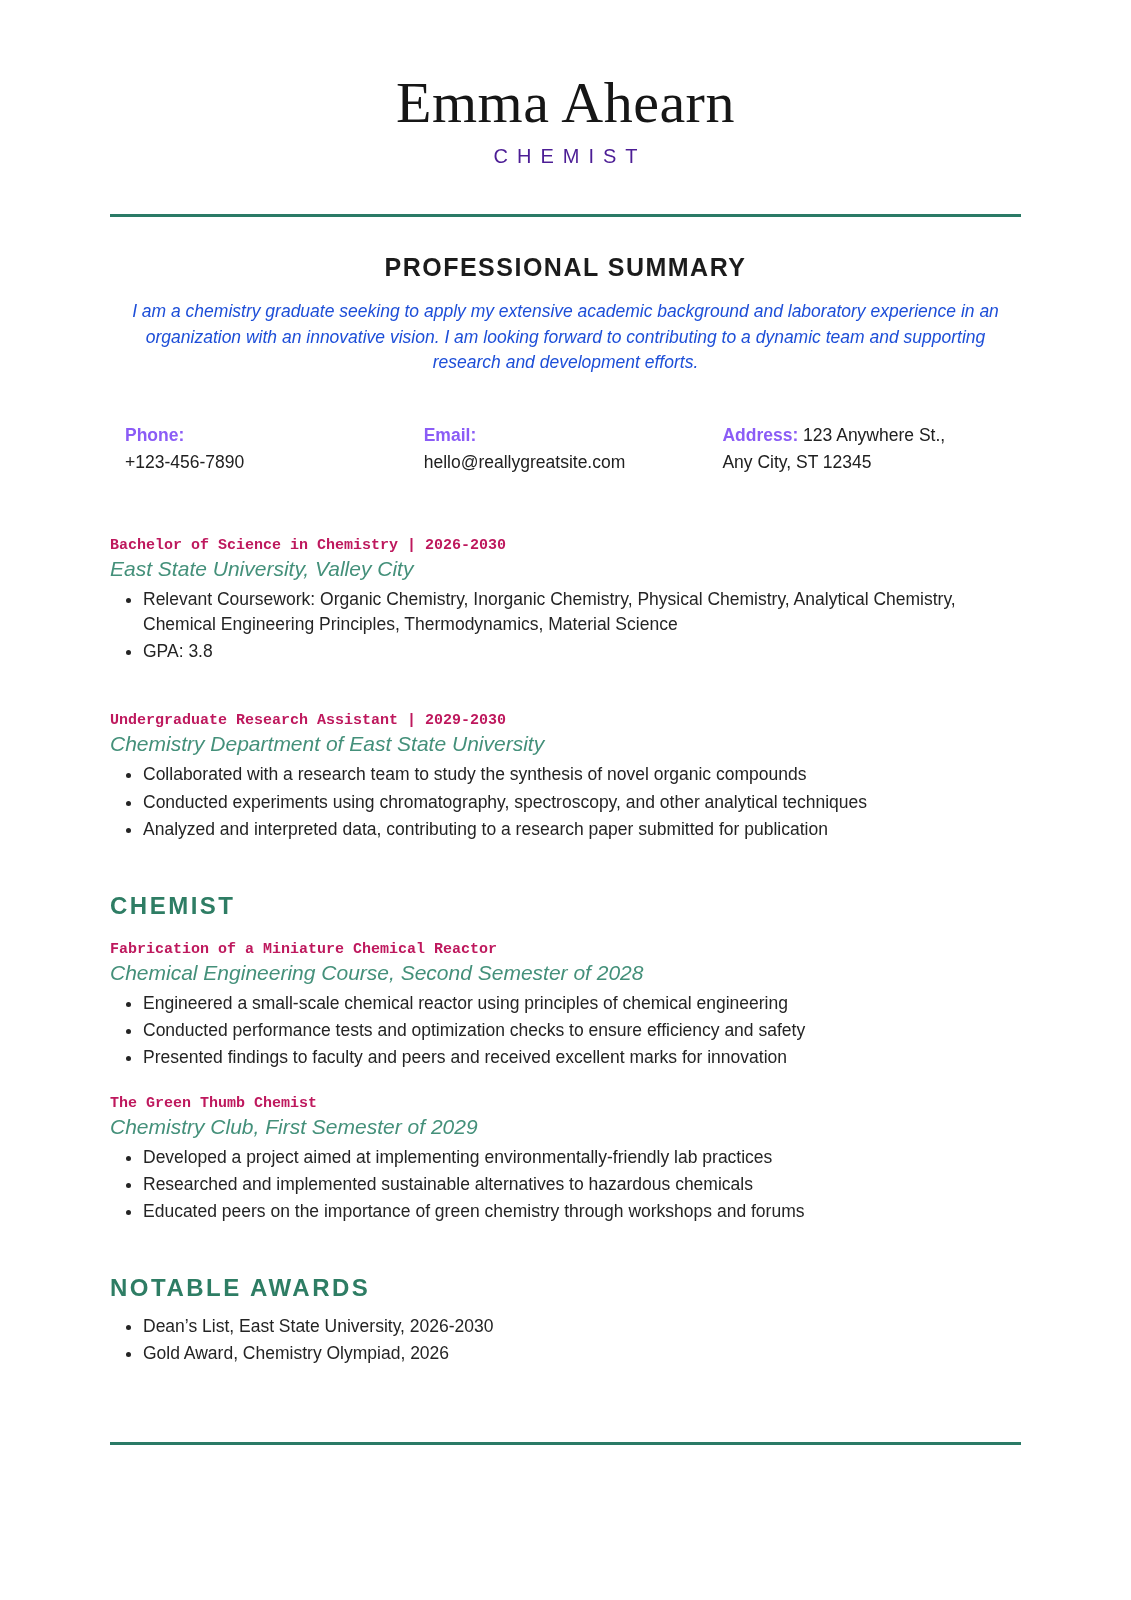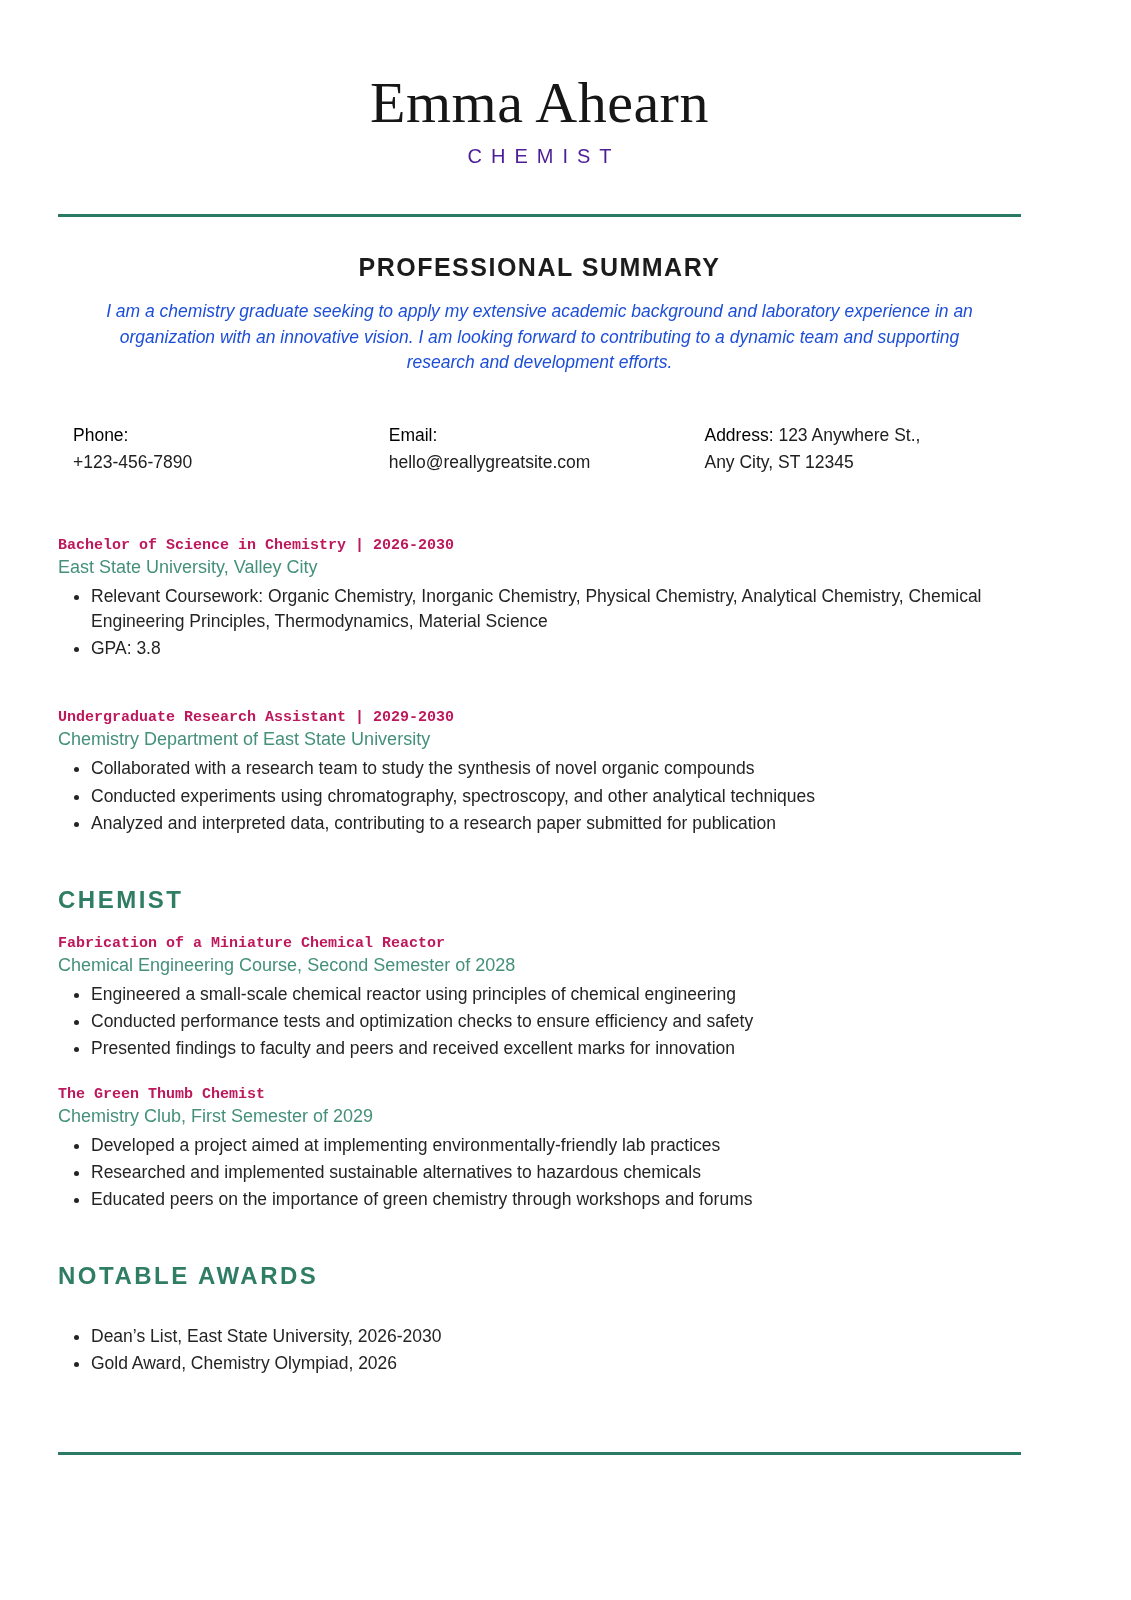--- a/index.html
+++ b/index.html
@@ -12,21 +12,21 @@
     height: 1600px;
     font-family: "Liberation Sans", sans-serif;
     color: #202020;
     box-sizing: border-box;
     overflow: hidden;
   }
   .page {
     box-sizing: border-box;
     width: 1131px;
     height: 1217px;
-    padding: 70px 110px 0 58px;
+    padding: 70px 110px 0 110px;
   }
 
   
   .name {
     font-family: "Liberation Serif", "DejaVu Serif", serif;
     font-weight: 400;
     font-size: 58px;
     line-height: 1.15;
     text-align: center;
     color: #161616;
@@ -71,22 +71,22 @@
   .contact {
     display: grid;
     grid-template-columns: 1fr 1fr 1.05fr;
     margin-top: 46px;
     font-size: 17.5px;
     line-height: 1.5;
   }
   .contact-col { padding-left: 15px; }
   .contact-label {
     display: block;
-    font-weight: 400;
-    color: #000000;
+    font-weight: 700;
+    color: #8b5cf6;
   }
   .contact-label.inline { display: inline; }
   .contact p { margin: 0; }
 
   
   .section-heading {
     color: #2e7d64;
     font-size: 24px;
     font-weight: 700;
     letter-spacing: 2.5px;
@@ -99,36 +99,37 @@
 
   .item-title {
     font-size: 15px;
     font-weight: 700;
     color: #be185d;
     margin: 21px 0 0 0;
     font-family: Liberation Mono, monospace;
   }
   .item2 .item-title { margin-top: 24px; }
   .item-subtitle {
+    font-style: italic;
     color: #44907a;
-    font-size: 18px;
+    font-size: 21px;
     margin: 3px 0 0 0;
   }
   ul.bullets {
     margin: 6px 0 0 0;
     padding-left: 33px;
     list-style: disc;
   }
   ul.bullets li {
     font-size: 17.5px;
     line-height: 1.44;
     color: #242424;
     margin-top: 2px;
   }
-  ul.bullets.awards { margin-top: 34px; }
+  ul.bullets.awards { margin-top: 12px; }
 
   .bottom-rule {
     height: 3px;
     background: #2a7a66;
     margin-top: 76px;
   }
 </style>
 </head>
 <body>
 

